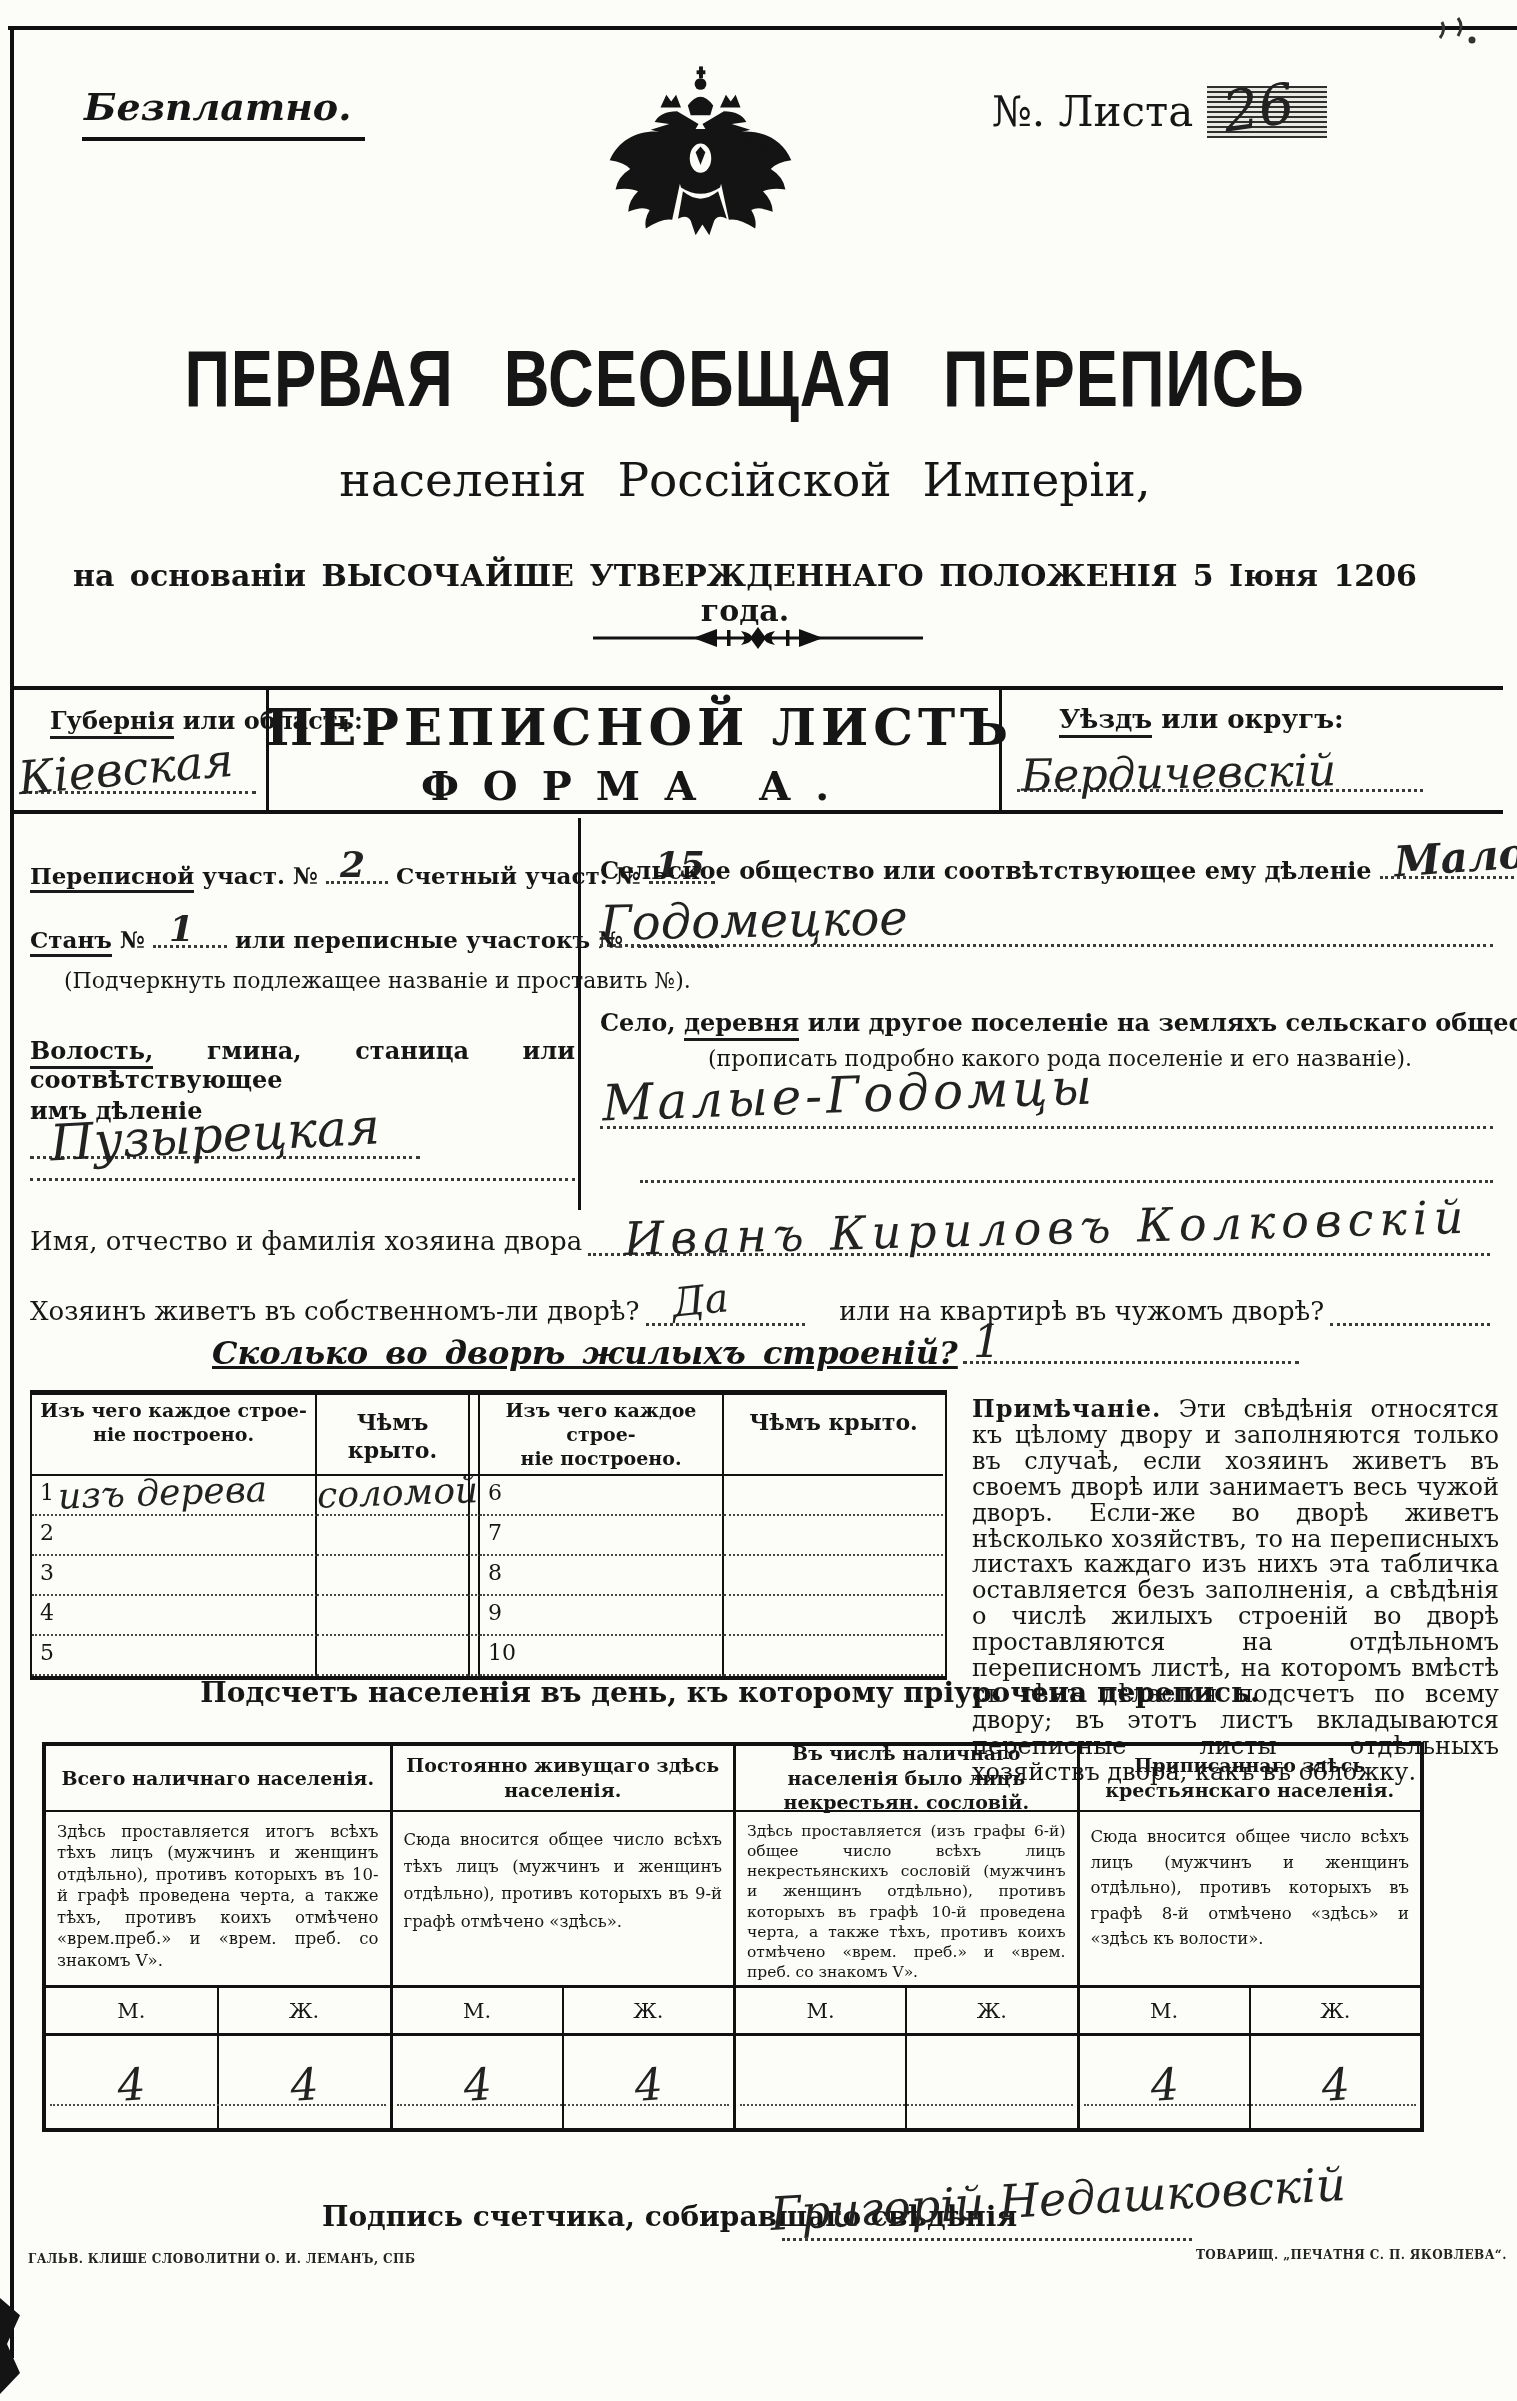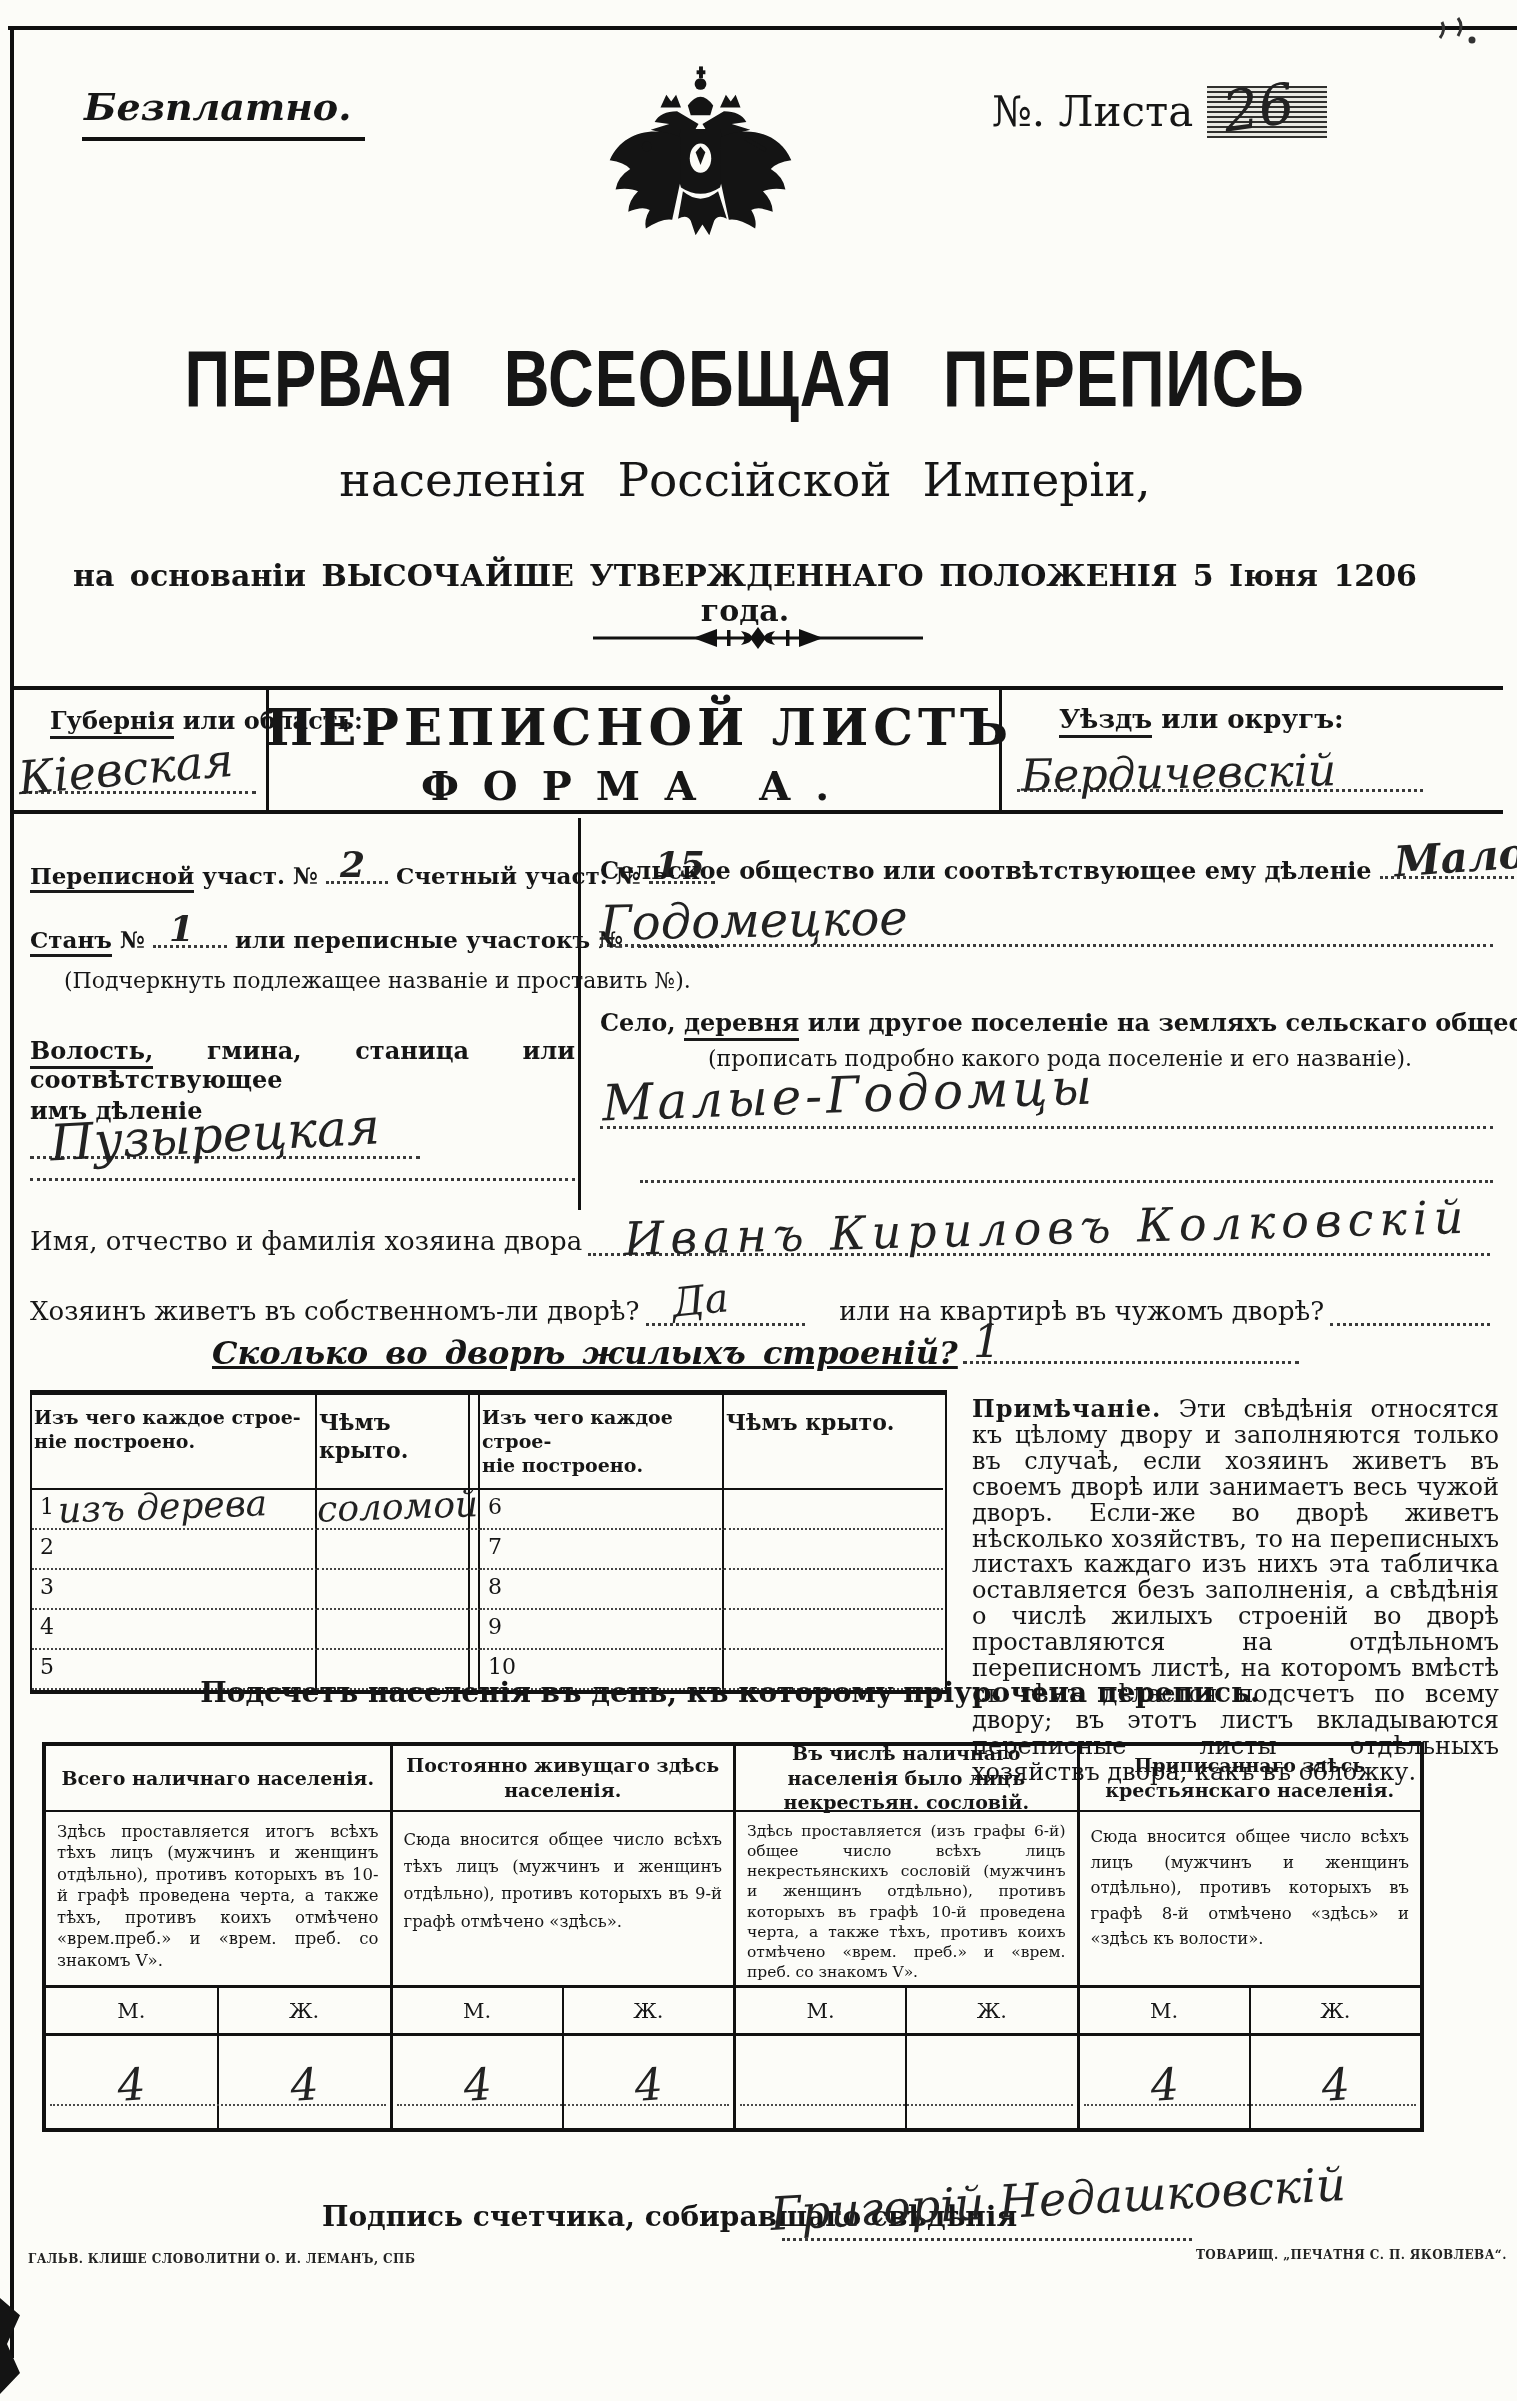--- a/index.html
+++ b/index.html
@@ -64,22 +64,22 @@
   .row{position:absolute; left:30px; width:1460px; display:flex; align-items:flex-end;}
   .row .lbl{font-weight:normal; font-size:26px; white-space:nowrap;margin-top:9px;}
   .fill{flex:1; border-bottom:3px dotted #3a3a3a; position:relative; height:10px; margin-left:6px;}
   .fill .hw{position:absolute; bottom:-2px;}
 
   
   .btable{left:30px; top:1390px; width:917px; display:grid;
     grid-template-columns:285px 151px 12px 244px 219px;
     border:2px solid #111; border-top:5px solid #111; border-bottom:4px solid #111;
     background:#fcfcf8;}
-  .bh{border-bottom:2px solid #111; font-weight:bold; font-size:19px; 
-    padding:11px 2px; line-height:1.25;}
+  .bh{border-bottom:2px solid #111; font-weight:bold; font-size:19px; text-align:center;
+    padding:4px 2px; line-height:1.25;}
   .bsep{border-left:2px solid #111; border-right:2px solid #111;}
   .cR{border-right:2px solid #111;}
   .bc{height:40px; border-bottom:2px dotted #444; position:relative; font-size:22px; padding:4px 0 0 8px;}
   .bc .hw{position:absolute; font-size:36px; transform:rotate(-2deg);}
 
   
   .noteblk{left:972px; top:1396px; width:527px; font-size:24px; line-height:1.08;
     text-align:justify;}
   .noteblk .nt{font-weight:bold; letter-spacing:1px;}
 

